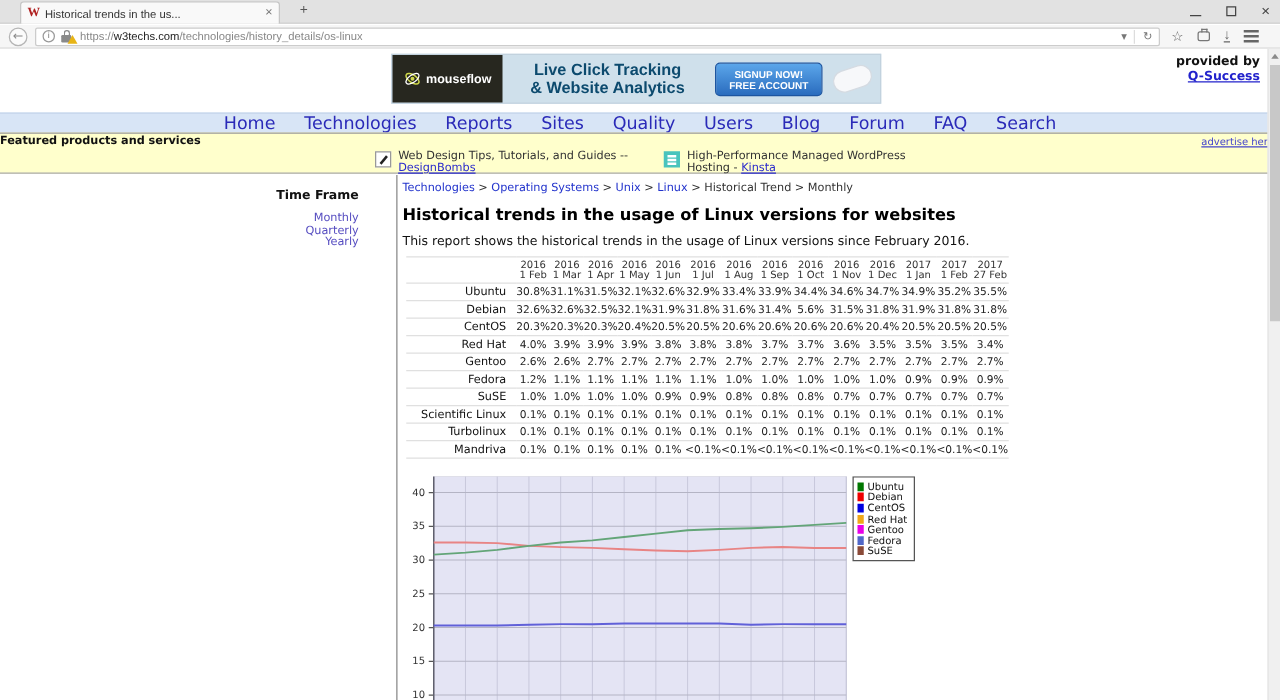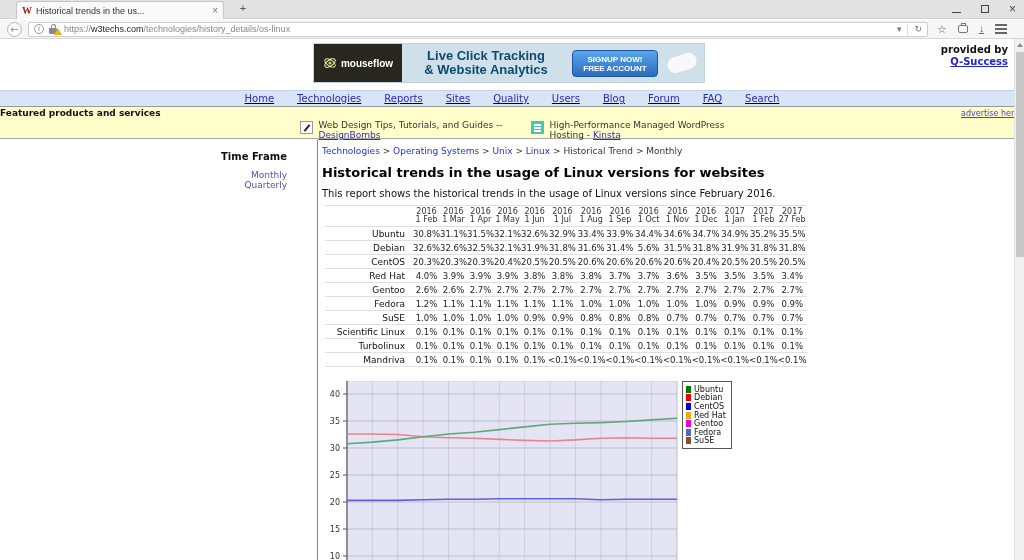--- a/index.html
+++ b/index.html
@@ -71,21 +71,21 @@
   .signup { width:86px; height:27px; margin-left:2px; background:linear-gradient(#5ba6ea,#2a6cbe);
     border:1px solid #1d55a0; border-radius:4px; color:#fff; text-align:center;
     font:bold 8px "Liberation Sans",sans-serif; line-height:9px; padding-top:4px; flex:0 0 auto; }
   .mouse { width:32px; height:18px; background:#f7f8fa; border:1px solid #d5dbe2; border-radius:9px;
     margin-left:8px; transform:rotate(-18deg); flex:0 0 auto; }
   .provided { position:absolute; right:16px; top:5px; text-align:right; font-size:10px; font-weight:bold; color:#111; }
   .provided a { color:#2222cc; display:block; margin-top:1px; }
 
   
   .navbar { position:absolute; top:51px; left:0; right:0; height:16px; background:#d8e5f6;
-    border-top:1px solid #c4d4ea; display:flex; justify-content:center; gap:23px; align-items:center; font-size:10px;text-decoration:underline; }
+    border-top:1px solid #c4d4ea; display:flex; justify-content:center; gap:23px; align-items:center; font-size:14px; }
   .nav-link { color:#2a2ab8; text-decoration:none; }
   .featured { position:absolute; top:67px; left:0; right:0; height:33px; background:#ffffcc;
     border-top:1px solid #999; border-bottom:1px solid #aaa; }
   .featured-title { font-weight:bold; font-size:9px; padding-top:1px; color:#111; }
   .advertise { position:absolute; right:5px; top:2px; font-size:8px; color:#4444cc; }
   .featured-items { display:flex; justify-content:center; gap:28px; margin-top:2px; }
   .f-item { display:flex; gap:6px; align-items:flex-start; }
   .f-icon1 { width:13px; height:13px; background:#fff; border:1px solid #999; position:relative; margin-top:1px; }
   .f-icon1::before { content:''; position:absolute; left:5px; top:2px; width:2px; height:8px; background:#222; transform:rotate(40deg); }
   .f-icon2 { width:13px; height:13px; background:#49c4bd; position:relative; margin-top:1px; }
@@ -229,20 +229,21 @@
         </div>
       </div>
     </div>
 
     <div class="content">
       <div class="sidebar">
         <div class="sidebar-title">Time Frame</div>
         <div class="sidebar-links">
             <a href="#">Monthly</a>
             <a href="#">Quarterly</a>
+            <a href="#">Yearly</a>
           </div>
       </div>
       <div class="main">
         <div class="breadcrumb"><a href="#">Technologies</a><span> &gt; </span><a href="#">Operating Systems</a><span> &gt; </span><a href="#">Unix</a><span> &gt; </span><a href="#">Linux</a><span> &gt; </span><span>Historical Trend</span><span> &gt; </span><span>Monthly</span></div>
         <div class="page-title">Historical trends in the usage of Linux versions for websites</div>
         <div class="intro">This report shows the historical trends in the usage of Linux versions since February 2016.</div>
         <table class="trend">
           <thead>
               <tr>
                 <td class="name"></td>

